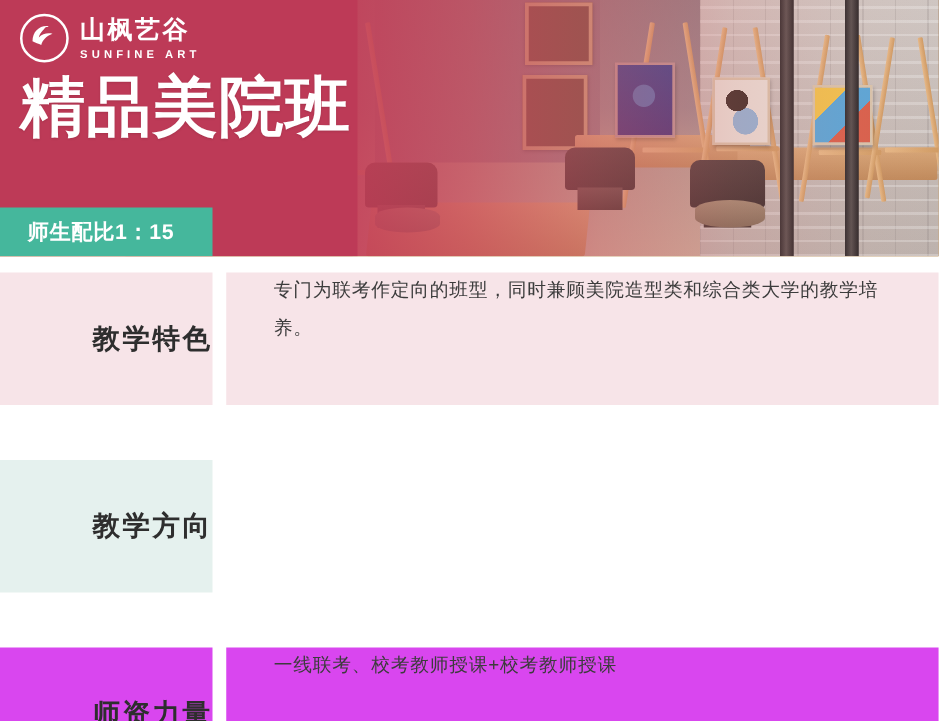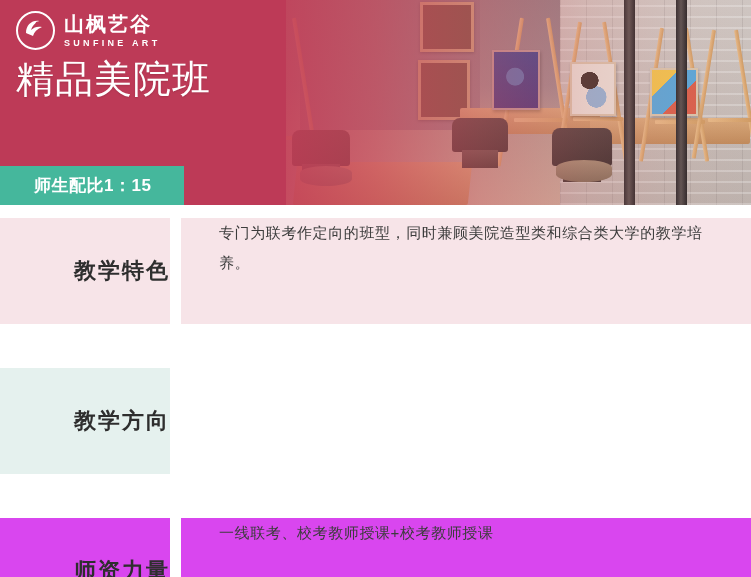--- a/index.html
+++ b/index.html
@@ -181,36 +181,36 @@
     font-size: 9px;
     font-weight: bold;
     letter-spacing: 3.3px;
     margin-top: 5px;
   }
 
   .hero-title {
     position: absolute;
     left: 16px; top: 60px;
     color: #ffffff;
-    font-size: 38px;
-    font-weight: normal;
+    font-size: 52px;
+    font-weight: bold;
     letter-spacing: 1px;
     line-height: 1;
     text-shadow: 0 1px 2px rgba(0,0,0,.12);
     white-space: nowrap;
   }
 
   .ratio-badge {
     position: absolute;
     left: 0; top: 166px;
-    width: 184px; height: 39px;
+    width: 170px; height: 39px;
     background: #45b79c;
     display: flex;
     align-items: center;
-    padding-left: 34px;
+    padding-left: 22px;
     box-sizing: border-box;
   }
   .ratio-badge span {
     color: #ffffff;
     font-size: 17px;
     font-weight: bold;
     letter-spacing: .5px;
     white-space: nowrap;
   }
 

